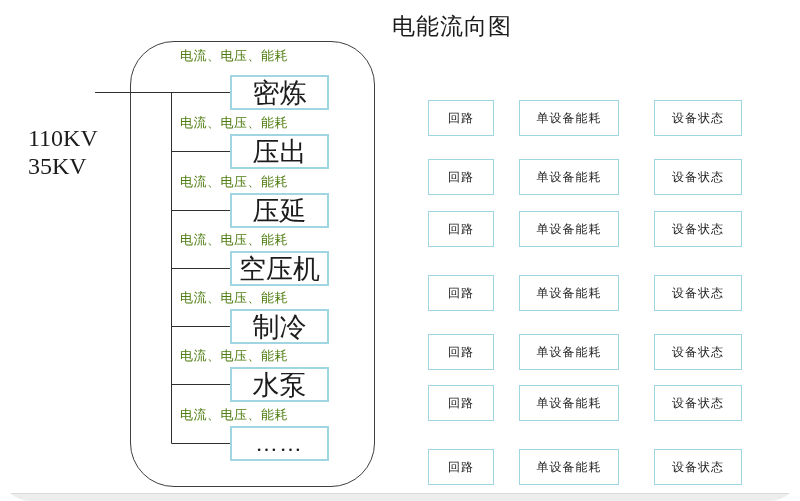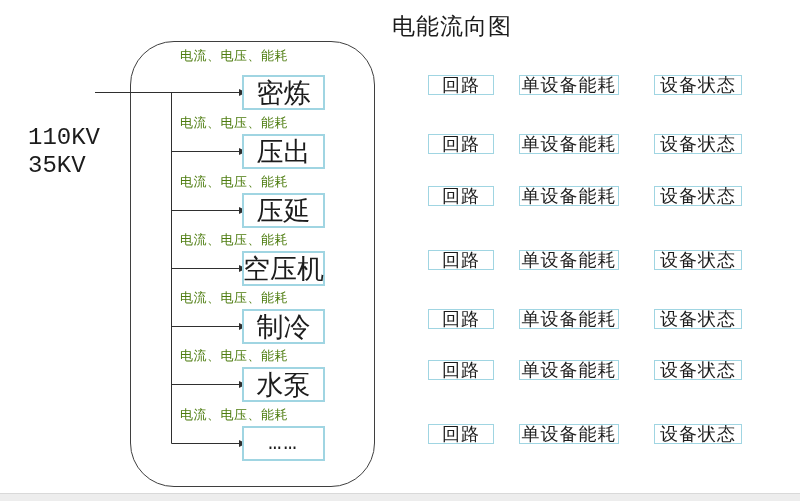--- a/index.html
+++ b/index.html
@@ -1,38 +1,38 @@
 <!DOCTYPE html>
 <html><head>
 <meta charset="utf-8">
 <style>
   html,body{margin:0;padding:0;background:#fff;}
   .stage{
     position:relative;width:800px;height:501px;background:#ffffff;overflow:hidden;
-    font-family:Liberation Mono, monospace;color:#1c1c1c;
+    font-family:Liberation Serif, serif;color:#1c1c1c;border-radius:31px;
     --box-border:#a0d5e2;--line:#3f3f3f;
   }
   .title{position:absolute;left:392px;top:11px;font-size:23px;letter-spacing:1px;white-space:nowrap;}
   .bluebox{
     position:absolute;box-sizing:border-box;background:#fff;
     border:2px solid var(--box-border);
     display:flex;align-items:center;justify-content:center;white-space:nowrap;
   }
   .substation{left:25px;top:76px;width:70px;height:34px;font-size:25px;}
   .voltage{position:absolute;left:28px;font-size:24px;line-height:28px;white-space:nowrap;}
   .v1{top:124px;} .v2{top:152px;}
   .enclosure{
     position:absolute;left:130px;top:41px;width:245px;height:446px;
     border:1px solid var(--line);border-radius:44px;box-sizing:border-box;background:transparent;
   }
   .flow-label{position:absolute;left:180px;font-size:13px;color:#4d7c0f;letter-spacing:0.5px;white-space:nowrap;}
   .fl1{top:47px;} .fl2{top:114px;} .fl3{top:173px;} .fl4{top:231px;} .fl5{top:289px;} .fl6{top:347px;} .fl7{top:406px;}
-  .process{left:242px;width:83px;height:35px;font-size:27px;}
+  .process{left:230px;width:99px;height:35px;font-size:27px;}
   .p1{top:75px;} .p2{top:134px;} .p3{top:193px;} .p4{top:251px;} .p5{top:309px;} .p6{top:367px;} .p7{top:426px;font-size:22px;letter-spacing:2px;}
-  .rbox{border-width:1.5px;height:20px;font-size:18px;letter-spacing:1px;}
+  .rbox{border-width:1.5px;height:36px;font-size:12px;letter-spacing:1px;margin-top:25px;}
   .col-circuit{left:428px;width:66px;}
   .col-energy{left:519px;width:100px;}
   .col-status{left:654px;width:88px;}
   .rr1{top:75px;} .rr2{top:134px;} .rr3{top:186px;} .rr4{top:250px;} .rr5{top:309px;} .rr6{top:360px;} .rr7{top:424px;}
   .wires{position:absolute;left:0;top:0;width:800px;height:501px;pointer-events:none;}
   .bottom-bar{
     position:absolute;left:0;top:493px;width:800px;height:8px;
     background:#ededed;border-top:1px solid #d9d9d9;box-sizing:border-box;
   }
 </style>

